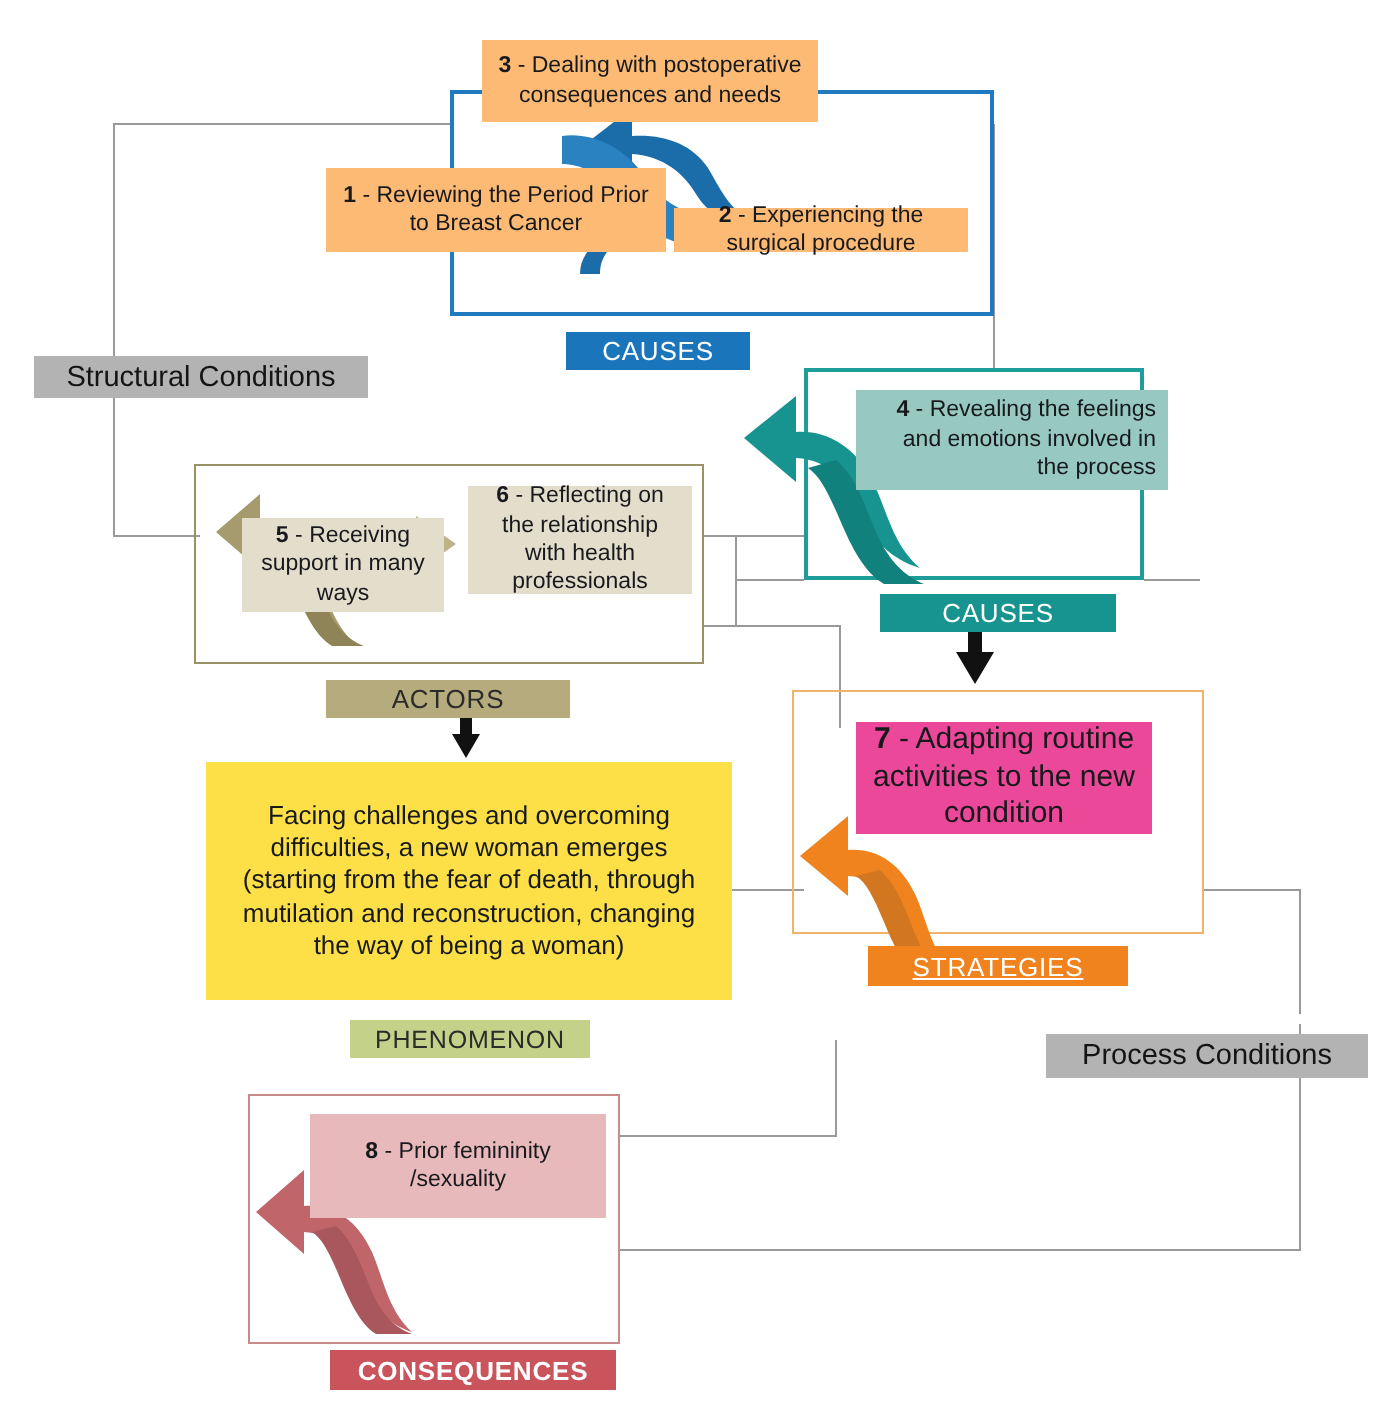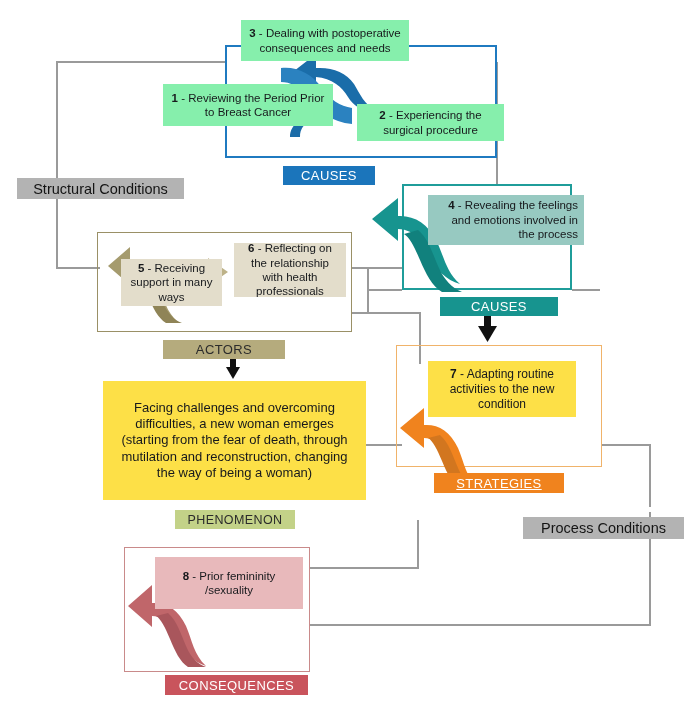--- a/index.html
+++ b/index.html
@@ -14,24 +14,24 @@
 
   
   .frame{position:absolute;box-sizing:border-box;background:transparent;}
   .frame-causes1{border:2px solid #1f7ac0;}
   .frame-causes2{border:2px solid #1f9d9a;}
   .frame-actors{border:1.5px solid #9a9066;}
   .frame-strategies{border:1.5px solid #f0b36a;}
   .frame-consequences{border:1.5px solid #c98a8a;}
 
   
-  .box1,.box2,.box3{background:#86efac;font-size:11.5px;}
+  .box1,.box2,.box3{background:#fdba74;font-size:11.5px;}
   .box4{background:#97c9c1;font-size:11.5px;}
   .box5,.box6{background:#e3ddcb;font-size:11.5px;}
-  .box7{background:#fde047;font-size:12px;}
+  .box7{background:#ec4899;font-size:15px;}
   .box8{background:#e8b9bb;font-size:11.5px;}
   .phenomenon-box{background:#fde047;font-size:13px;}
 
   
   .banner{position:absolute;box-sizing:border-box;display:flex;align-items:center;justify-content:center;
           color:#ffffff;font-size:13px;letter-spacing:.4px;margin-top:16px;}
   .banner-causes1{background:#1b75bb;}
   .banner-causes2{background:#17948f;}
   .banner-actors{background:#b5ab7d;color:#2b2b2b;}
   .banner-strategies{background:#f0831e;}
@@ -141,21 +141,21 @@
   </svg>
 
   <div class="node box3" style="left:241px;top:20px;width:168px;height:41px;">
     <span class="txt"><b class="b">3</b><span> - </span><span>Dealing with postoperative consequences and needs</span></span>
   </div>
 
   <div class="node box1" style="left:163px;top:84px;width:170px;height:42px;">
     <span class="txt"><b class="b">1</b><span> - </span><span>Reviewing the Period Prior to Breast Cancer</span></span>
   </div>
 
-  <div class="node box2" style="left:337px;top:104px;width:147px;height:37px;margin-left:20px;">
+  <div class="node box2" style="left:337px;top:104px;width:147px;height:22px;">
     <span class="txt"><b class="b">2</b><span> - </span><span>Experiencing the surgical procedure</span></span>
   </div>
 
   <div class="node box4" style="left:428px;top:195px;width:156px;height:50px;text-align:right;">
     <span class="txt"><b class="b">4</b><span> - </span><span>Revealing the feelings and emotions involved in the process</span></span>
   </div>
 
   <div class="node box5" style="left:121px;top:259px;width:101px;height:47px;justify-content:center;">
     <span class="txt"><b class="b">5</b><span> - </span><span>Receiving support in many ways</span></span>
   </div>
@@ -183,19 +183,19 @@
   <div class="banner banner-causes1" style="left:283px;top:150px;width:92px;height:19px;">CAUSES</div>
 
   <div class="banner banner-causes2" style="left:440px;top:281px;width:118px;height:19px;">CAUSES</div>
 
   <div class="banner banner-actors" style="left:163px;top:324px;width:122px;height:19px;">ACTORS</div>
 
   <div class="banner banner-strategies" style="left:434px;top:457px;width:130px;height:20px;text-decoration:underline;">STRATEGIES</div>
 
   <div class="banner banner-phenomenon" style="left:175px;top:494px;width:120px;height:19px;font-size:12.5px;text-align:right;">PHENOMENON</div>
 
-  <div class="banner banner-consequences" style="left:165px;top:659px;width:143px;height:20px;">CONSEQUENCES</div>
+  <div class="banner banner-consequences" style="left:165px;top:659px;width:143px;height:20px;font-weight:bold;">CONSEQUENCES</div>
 
   <div class="chip" style="left:17px;top:178px;width:167px;height:21px;">Structural Conditions</div>
 
   <div class="chip" style="left:523px;top:517px;width:161px;height:22px;">Process Conditions</div>
 
 </div>
 
 </body></html>

